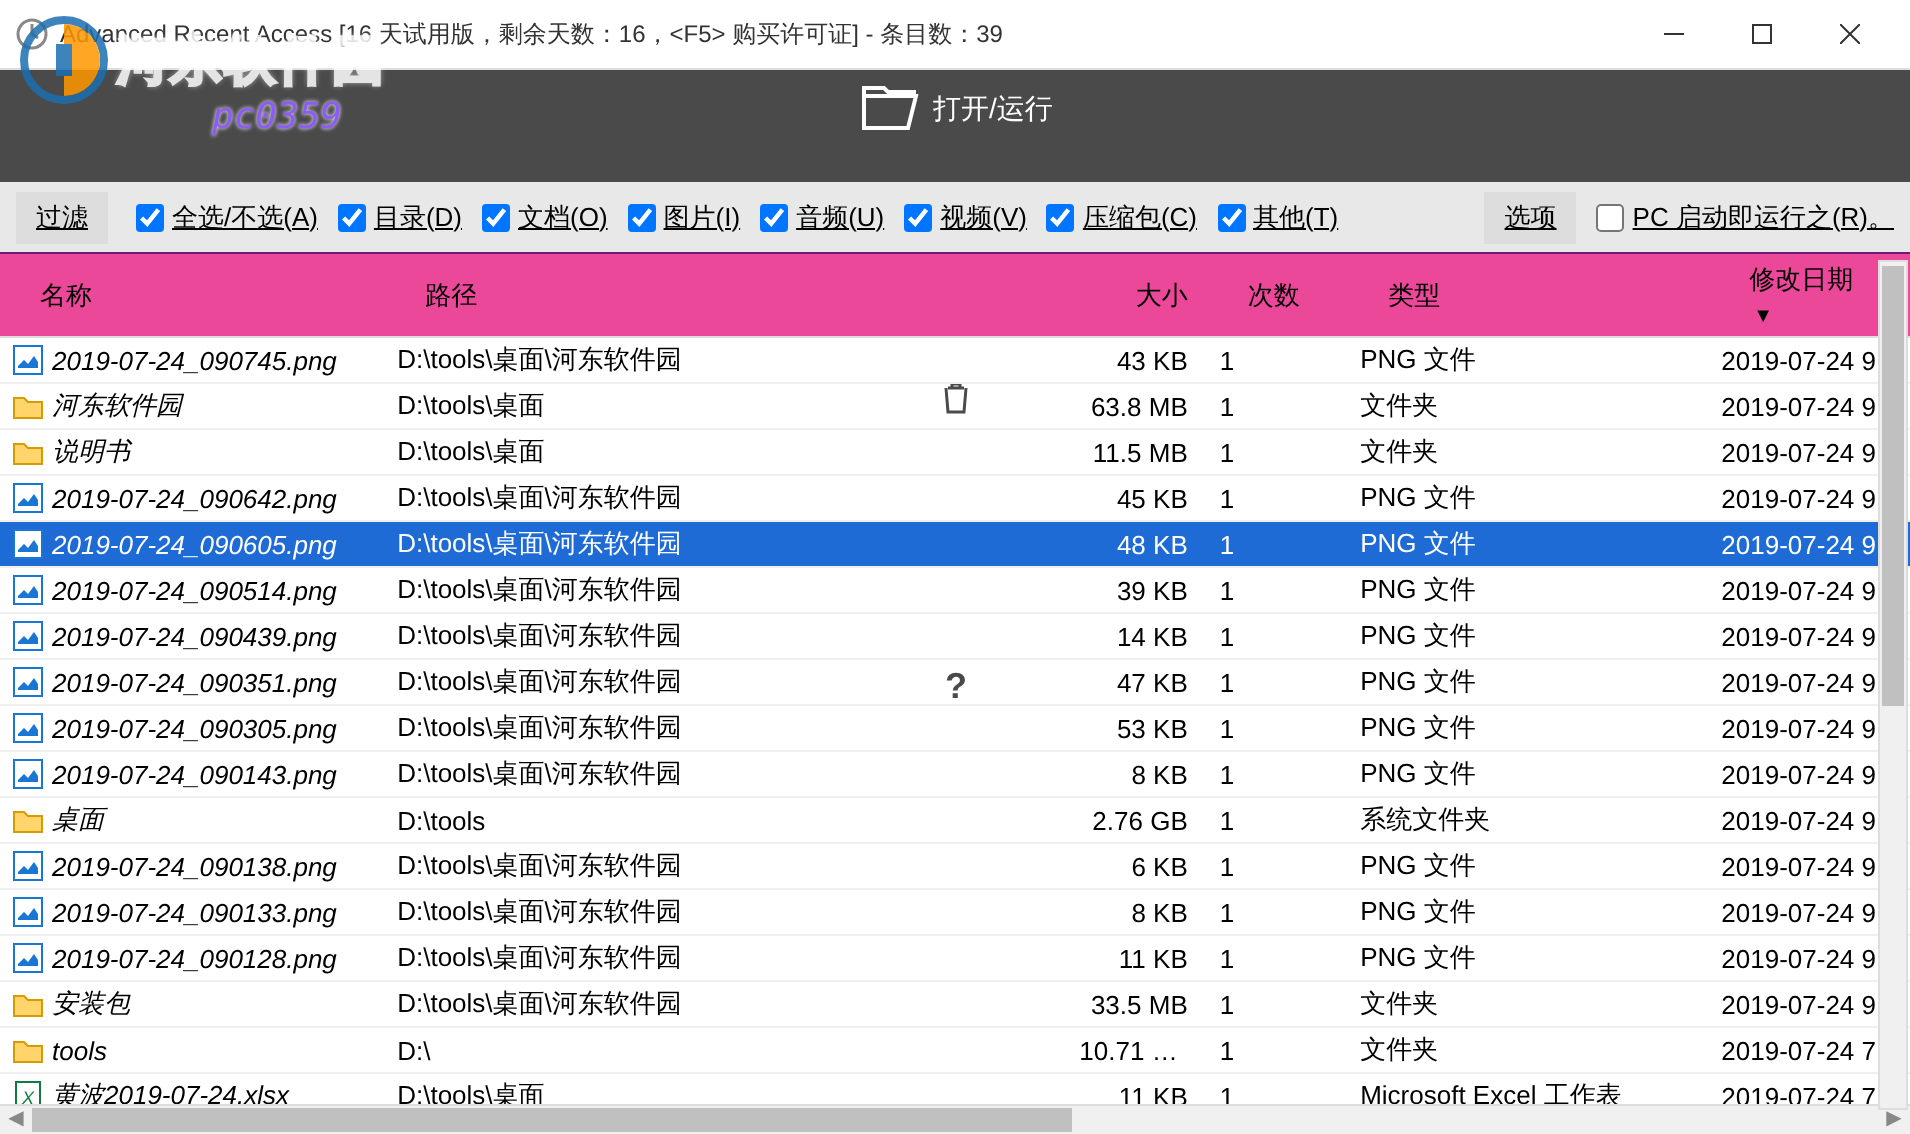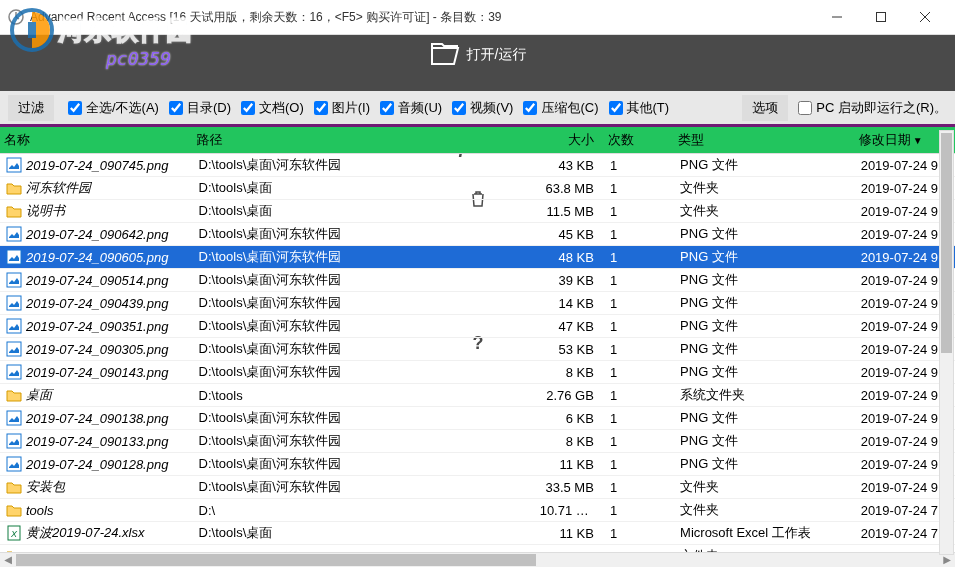--- a/index.html
+++ b/index.html
@@ -8,30 +8,30 @@
 .titlebar { height: 35px; background: #fff; display: flex; align-items: center; padding: 0 8px; border-bottom: 1px solid #ddd; }
 .titlebar .app-icon { width: 16px; height: 16px; margin-right: 6px; display: inline-flex; align-items: center; justify-content: center; }
 .titlebar .title { font-size: 12px; color: #333; flex: 1; }
 .titlebar .win-controls { display: flex; gap: 0; }
 .titlebar .win-btn { width: 44px; height: 30px; display: flex; align-items: center; justify-content: center; font-size: 12px; cursor: pointer; }
 
 .toolbar { height: 56px; background: #4a4a4a; display: flex; align-items: center; padding: 0 10px; gap: 8px; flex-direction: column; }
 .toolbar .tb-btn { display: flex; align-items: center; gap: 6px; color: #fff; font-size: 14px; padding: 4px 8px; cursor: pointer; }
 .toolbar .tb-icon { width: 32px; height: 32px; display: flex; align-items: center; justify-content: center; color: #eee; }
 
-.filterbar { height: 36px; background: #e8e8e8; display: flex; align-items: center; padding: 0 8px; gap: 10px; font-size: 13px; border-bottom: 3px solid #701a75; }
+.filterbar { height: 36px; background: #e8e8e8; display: flex; align-items: center; padding: 0 8px; gap: 10px; font-size: 13px; border-bottom: 1px solid #701a75; text-decoration: underline; }
 .filterbar .section-label { background: #ddd; padding: 4px 10px; margin-right: 4px; }
 .filterbar label { display: inline-flex; align-items: center; gap: 4px; cursor: pointer; }
 .filterbar input[type=checkbox] { width: 14px; height: 14px; }
 .filterbar .spacer { flex: 1; min-width: 0; }
 .filterbar .options-label { background: #ddd; padding: 4px 10px; }
 
 .table-wrap { flex: 1; overflow: auto; font-size: 13px; position: relative; }
 .table { width: 100%; border-collapse: collapse; table-layout: fixed; }
-.table thead th { text-align: left; font-weight: normal; padding: 4px 4px; background: #22c55e; border-bottom: 1px solid #ddd; position: sticky; top: 0; }
+.table thead th { text-align: left; font-weight: normal; padding: 4px 20px; background: #ec4899; border-bottom: 1px solid #ddd; position: sticky; top: 0; }
 .table th.size, .table td.size { text-align: right; padding-right: 10px; }
 .table tbody td { padding: 2px 6px; border-bottom: 1px solid #f0f0f0; white-space: nowrap; overflow: hidden; text-overflow: ellipsis; }
 .table tbody tr.selected td { background: #1e6bd6; color: #fff; }
 .name-cell { display: flex; align-items: center; gap: 4px; font-style: italic; }
 .file-icon { width: 16px; height: 16px; display: inline-flex; justify-content: center; align-items: center; font-size: 12px; }
 .ic-png { color: #1976d2; }
 .ic-folder { color: #f0a020; }
 .ic-xlsx { color: #107c41; }
 
 .scrollbar-v { position: absolute; right: 1px; top: 130px; bottom: 12px; width: 15px; background: #f0f0f0; border: 1px solid #ddd; }

